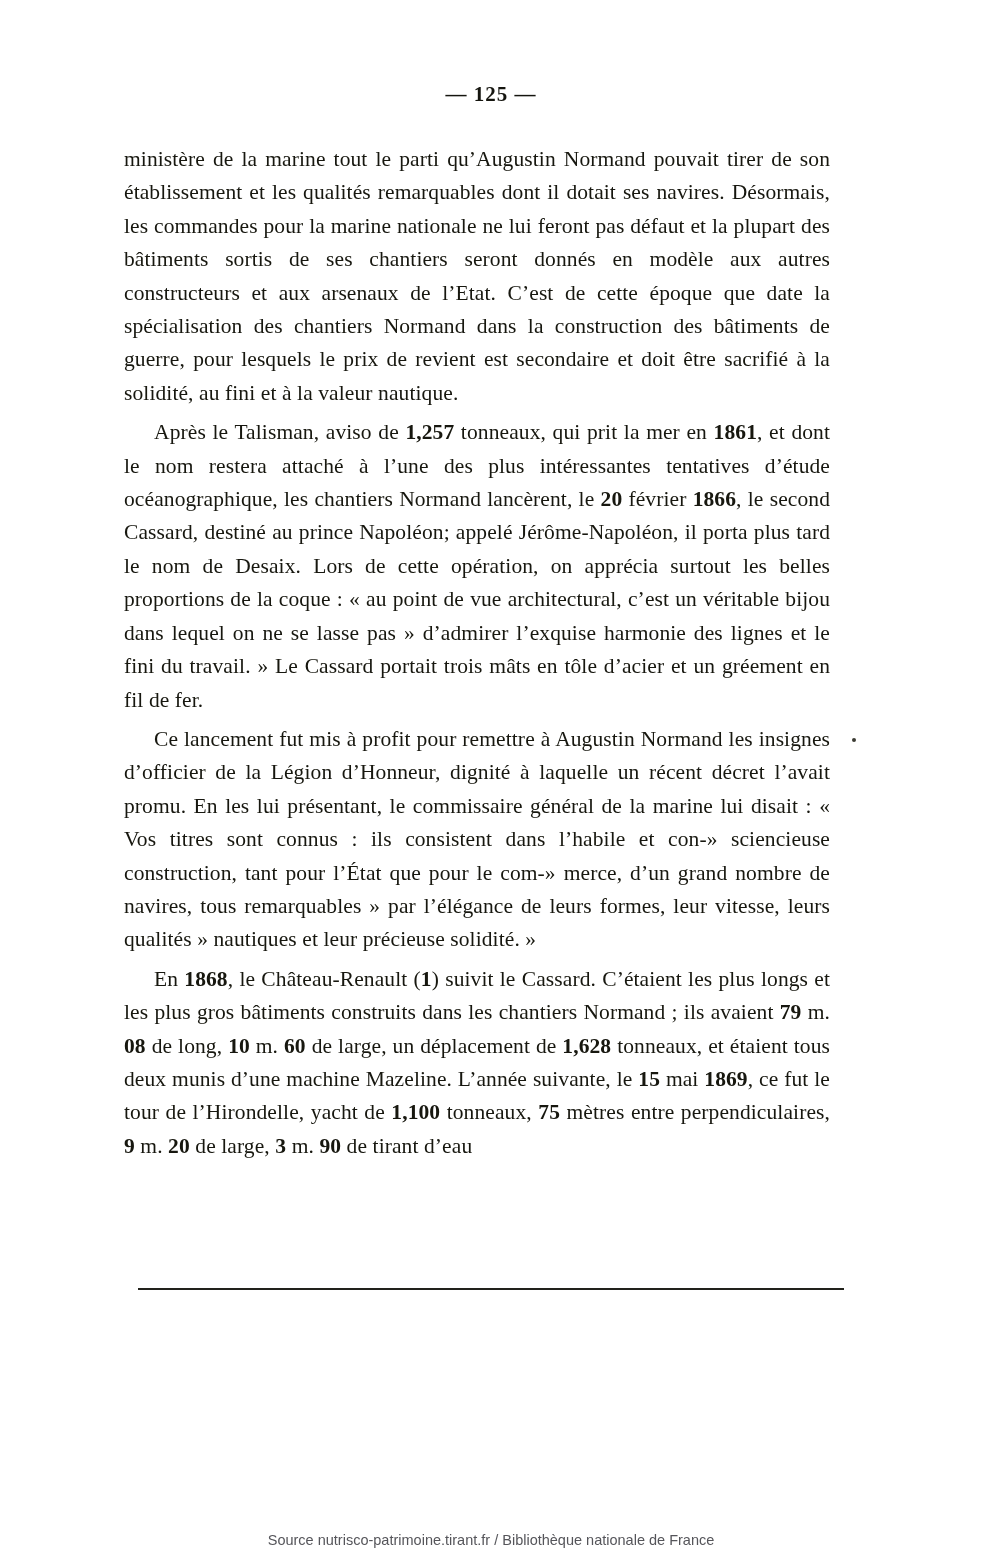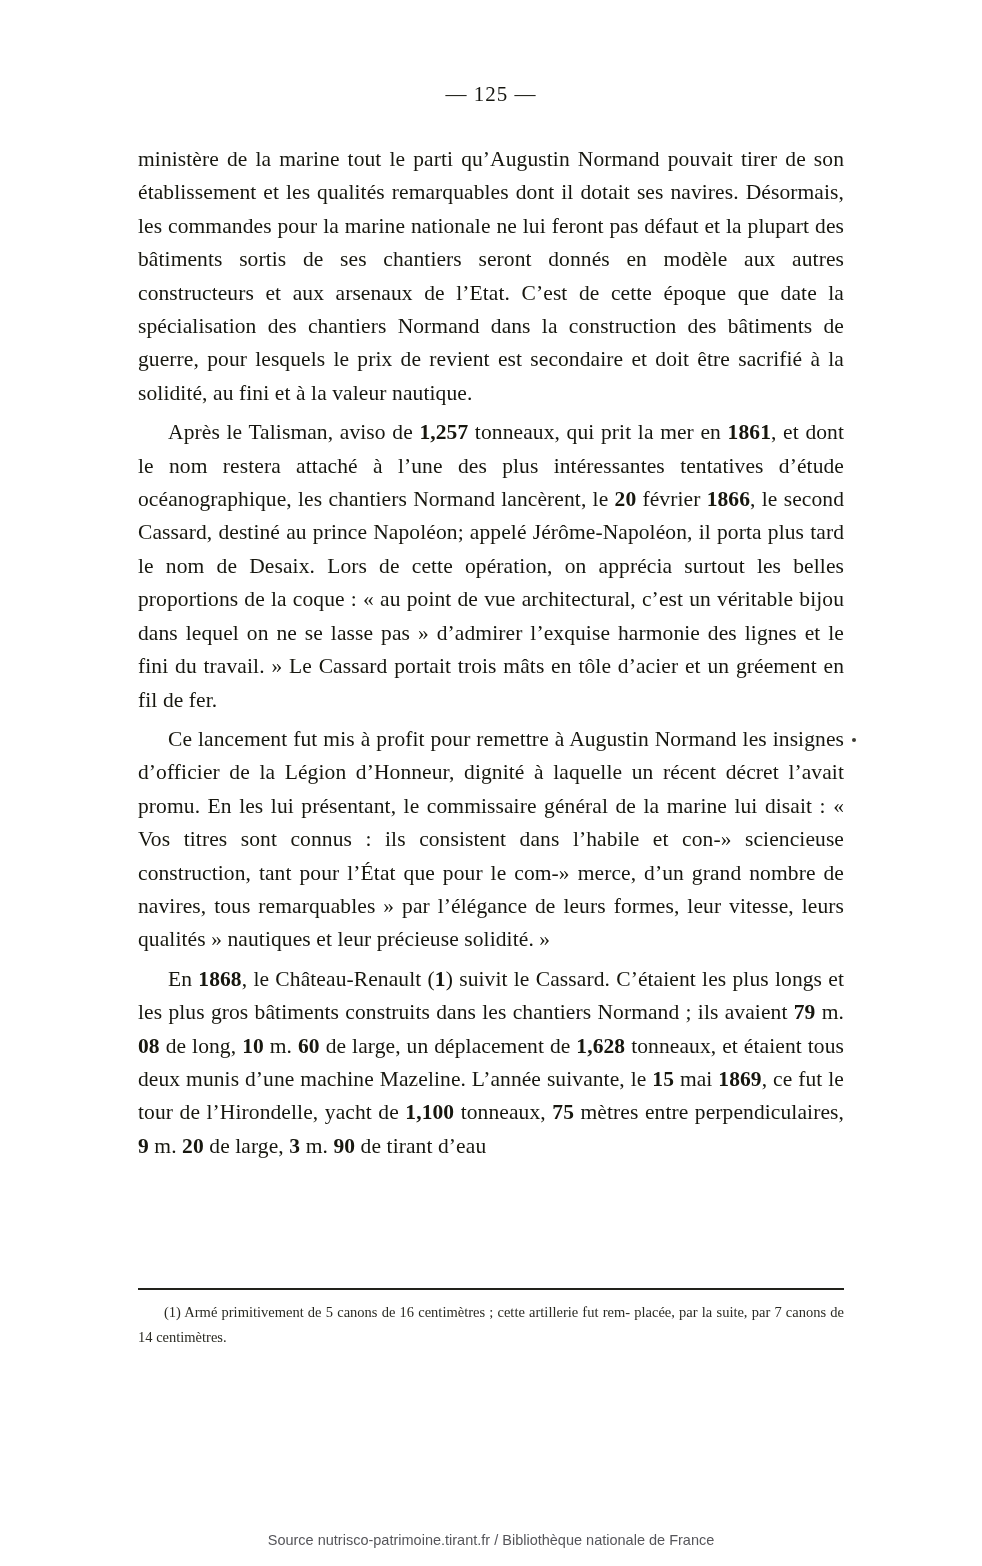--- a/index.html
+++ b/index.html
@@ -22,27 +22,27 @@
     height: 1566px;
   }
   .page-number {
     position: absolute;
     top: 82px;
     left: 0;
     width: 982px;
     text-align: center;
     font-family: "Liberation Serif", serif;
     font-size: 21px;
-    font-weight: normal;
+    font-weight: bold;
     letter-spacing: 1px;
     color: #15150f;
   }
   .body-col {
     position: absolute;
-    left: 138px;
+    left: 124px;
     top: 143px;
     width: 706px;
   }
   p.para {
     margin: 0 0 6px 0;
     font-size: 21.5px;
     line-height: 33.4px;
     text-align: justify;
     text-justify: inter-word;
     color: #17170f;
@@ -113,20 +113,16 @@
     <p class="para indent">Ce lancement fut mis à profit pour remettre à Augustin Normand les insignes d’officier de la Légion d’Honneur, dignité à laquelle un récent décret l’avait promu. En les lui présentant, le commissaire général de la marine lui disait : « Vos titres sont connus : ils consistent dans l’habile et con-» sciencieuse construction, tant pour l’État que pour le com-» merce, d’un grand nombre de navires, tous remarquables » par l’élégance de leurs formes, leur vitesse, leurs qualités » nautiques et leur précieuse solidité. »</p>
 
     <p class="para indent">En <span class="bold-num">1868</span>, le <span class="ital">Château-Renault</span> (<span class="bold-num">1</span>) suivit le <span class="ital">Cassard</span>. C’étaient les plus longs et les plus gros bâtiments construits dans les chantiers Normand ; ils avaient <span class="bold-num">79</span> m. <span class="bold-num">08</span> de long, <span class="bold-num">10</span> m. <span class="bold-num">60</span> de large, un déplacement de <span class="bold-num">1,628</span> tonneaux, et étaient tous deux munis d’une machine Mazeline. L’année suivante, le <span class="bold-num">15</span> mai <span class="bold-num">1869</span>, ce fut le tour de l’<span class="ital">Hirondelle</span>, yacht de <span class="bold-num">1,100</span> tonneaux, <span class="bold-num">75</span> mètres entre perpendiculaires, <span class="bold-num">9</span> m. <span class="bold-num">20</span> de large, <span class="bold-num">3</span> m. <span class="bold-num">90</span> de tirant d’eau</p>
 
   </div>
 
   <div class="marginal-dot"></div>
 
   <div class="rule"></div>
 
-  <div class="footnote">
-    <span class="fn-indent">(1) Armé primitivement de 5 canons de 16 centimètres ;  cette  artillerie fut rem-</span>
-    <span>placée, par la suite, par 7 canons de 14 centimètres.</span>
-  </div>
 
   <div class="source-line">Source nutrisco-patrimoine.tirant.fr / Bibliothèque nationale de France</div>
 
 </div>
 
 </body></html>

